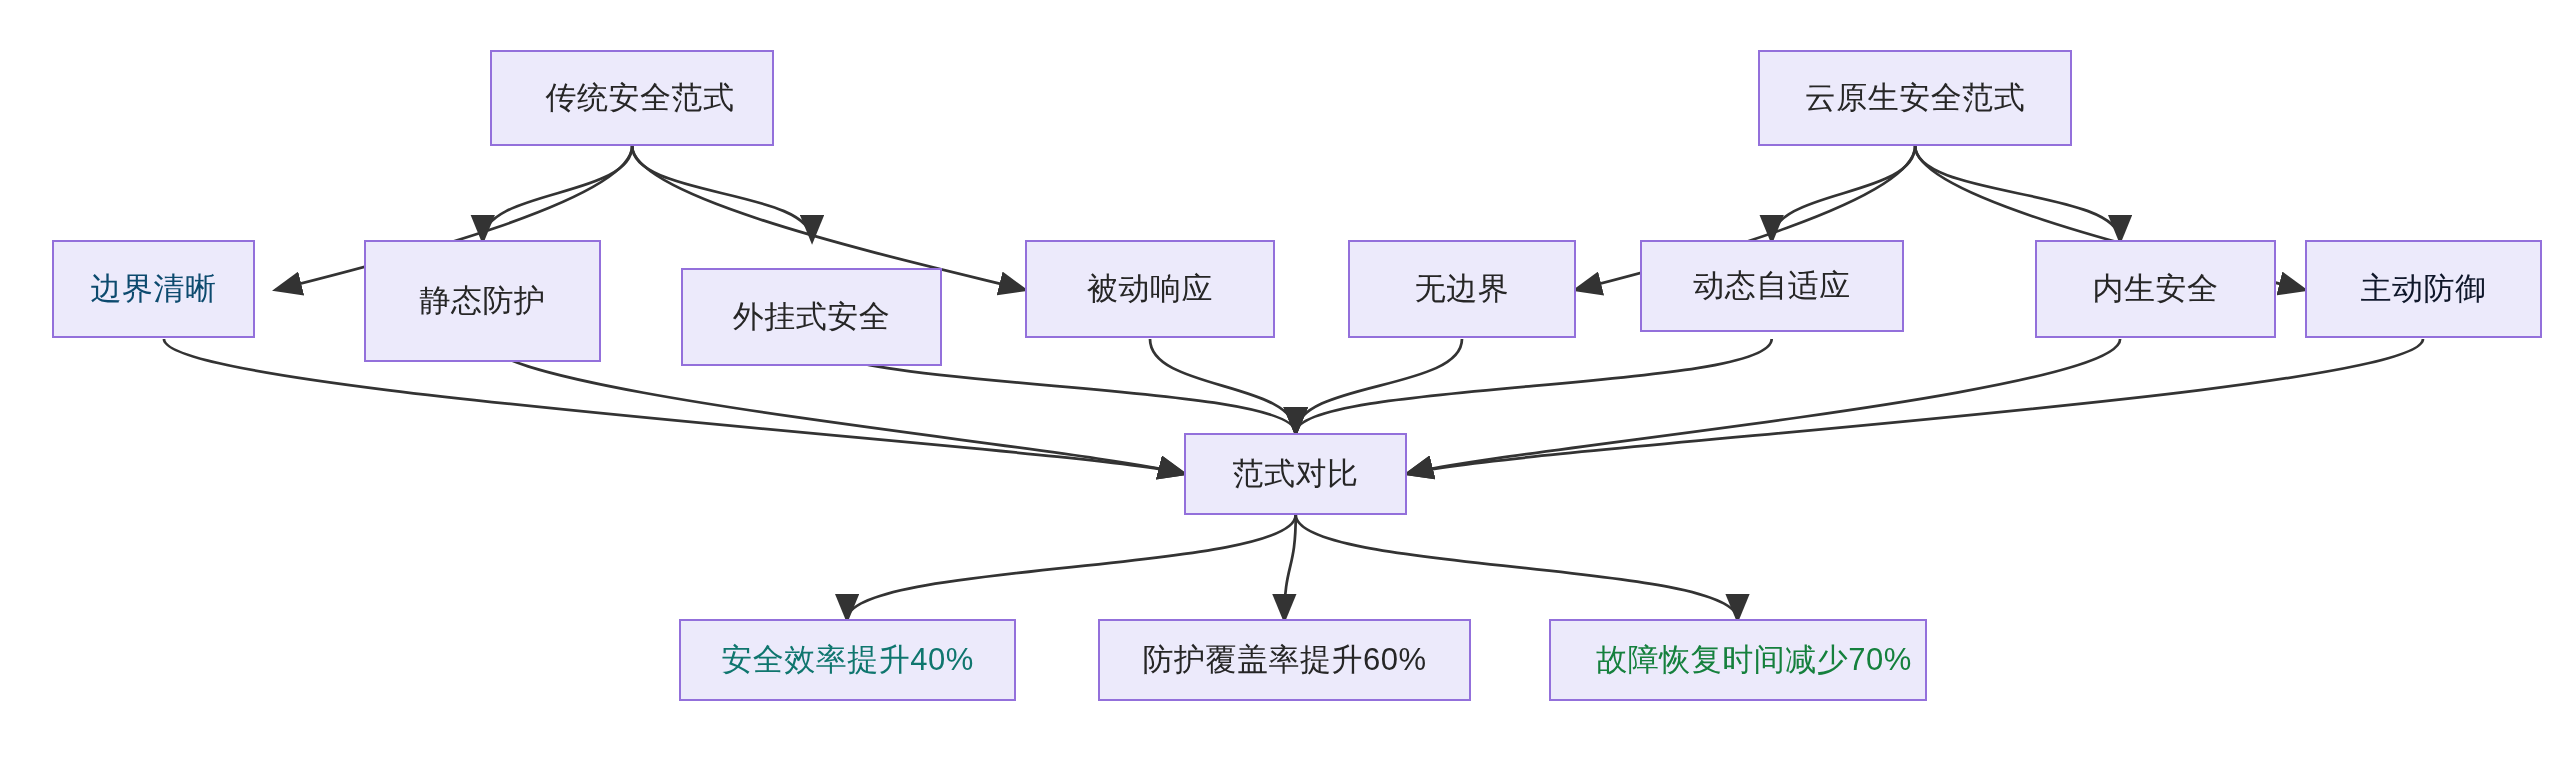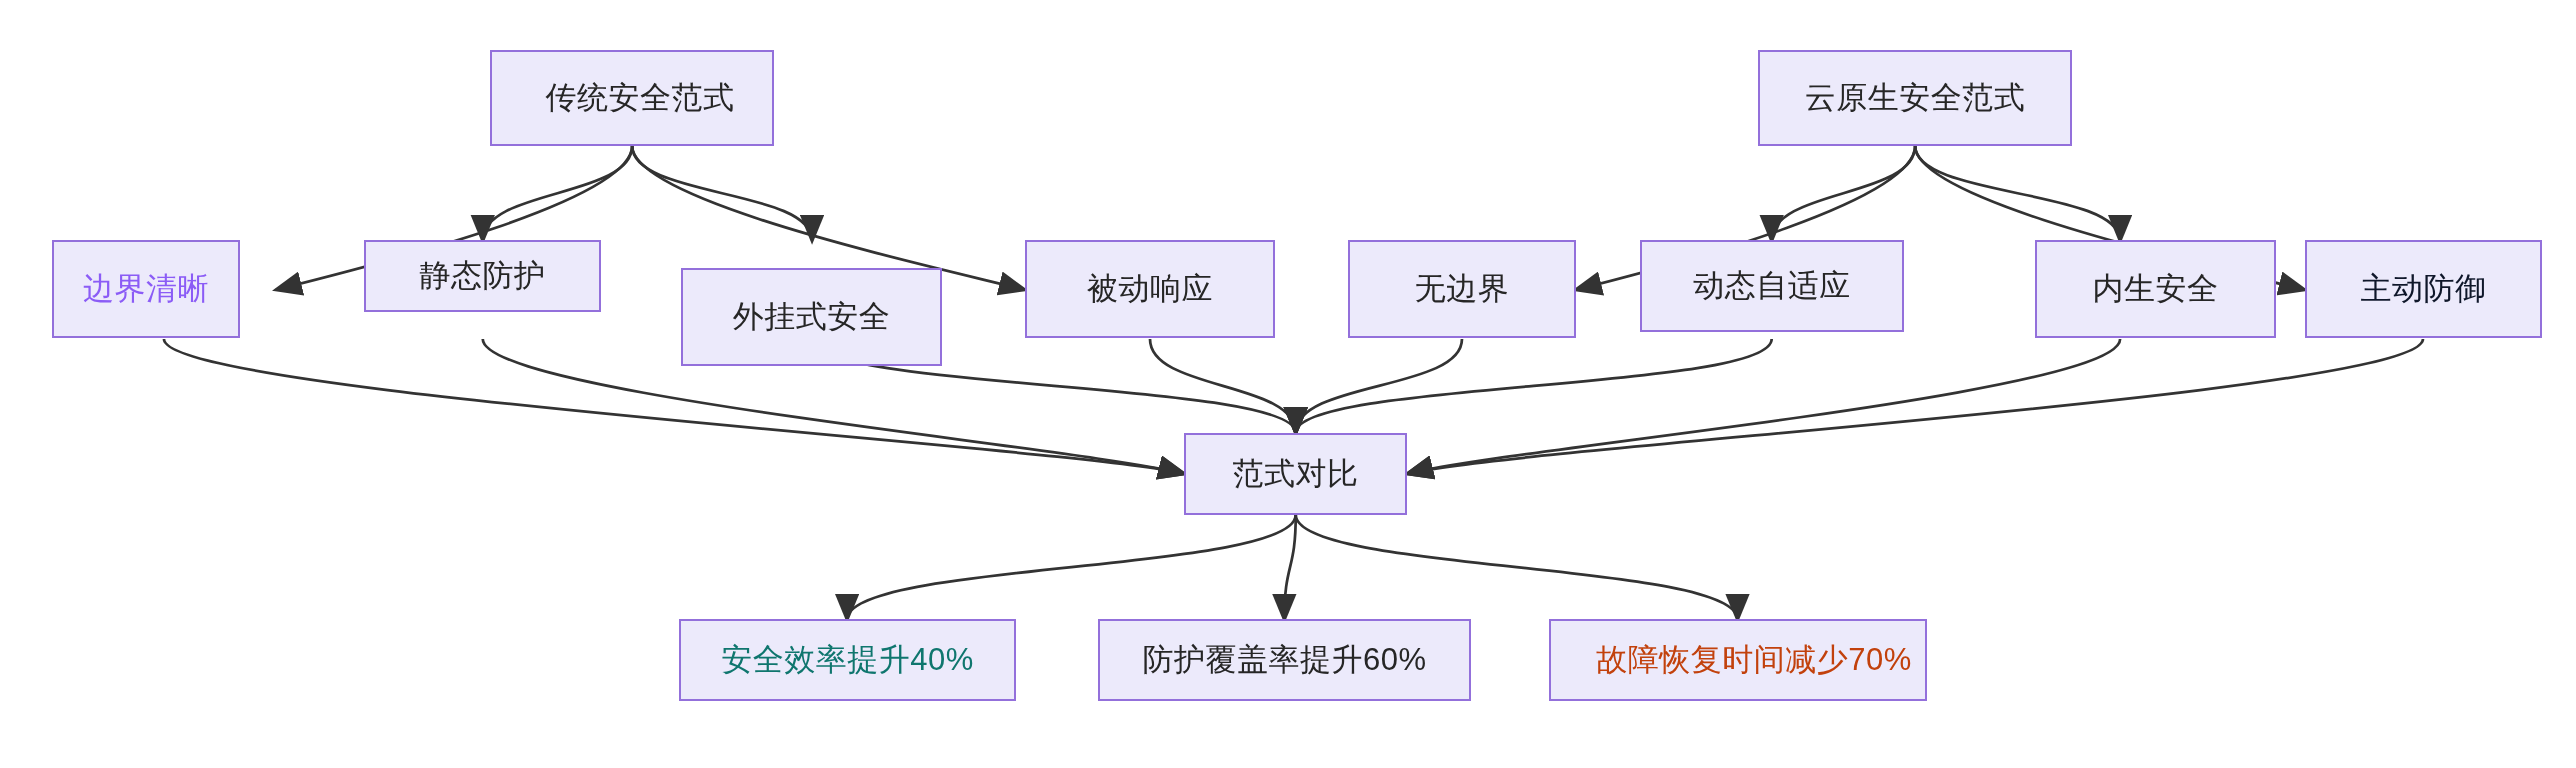--- a/index.html
+++ b/index.html
@@ -76,24 +76,24 @@
         <path class="edge-path" d="M 1422.5 565 C 1422.5 628.25, 1907.5 616.75, 1907.5 680" stroke="#333333" marker-end="url(#arrowhead)"></path>
       </g>
   </svg>
   <div id="node-layer">
       <div class="node" style="left: 490px; top: 50px; width: 284px; height: 96px; background: rgb(236, 234, 251); border-color: rgb(147, 112, 219); color: rgb(38, 38, 38); padding-left: 16px;">
         <span>传统安全范式</span>
       </div>
       <div class="node" style="left: 1758px; top: 50px; width: 314px; height: 96px; background: rgb(236, 234, 251); border-color: rgb(147, 112, 219); color: rgb(38, 38, 38);">
         <span>云原生安全范式</span>
       </div>
-      <div class="node" style="left: 52px; top: 240px; width: 188px; height: 98px; background: rgb(236, 234, 251); border-color: rgb(147, 112, 219); color: #8b5cf6;">
+      <div class="node" style="left: 52px; top: 240px; width: 203px; height: 98px; background: rgb(236, 234, 251); border-color: rgb(147, 112, 219); color: #0c4a6e;">
         <span>边界清晰</span>
       </div>
-      <div class="node" style="left: 364px; top: 240px; width: 237px; height: 72px; background: rgb(236, 234, 251); border-color: rgb(147, 112, 219); color: rgb(38, 38, 38);">
+      <div class="node" style="left: 364px; top: 240px; width: 237px; height: 122px; background: rgb(236, 234, 251); border-color: rgb(147, 112, 219); color: rgb(38, 38, 38);">
         <span>静态防护</span>
       </div>
       <div class="node" style="left: 681px; top: 240px; width: 261px; height: 98px; background: rgb(236, 234, 251); border-color: rgb(147, 112, 219); color: rgb(38, 38, 38); margin-top: 28px;">
         <span>外挂式安全</span>
       </div>
       <div class="node" style="left: 1025px; top: 240px; width: 250px; height: 98px; background: rgb(236, 234, 251); border-color: rgb(147, 112, 219); color: rgb(38, 38, 38);">
         <span>被动响应</span>
       </div>
       <div class="node" style="left: 1348px; top: 240px; width: 228px; height: 98px; background: rgb(236, 234, 251); border-color: rgb(147, 112, 219); color: rgb(38, 38, 38);">
         <span>无边界</span>
@@ -109,18 +109,18 @@
       </div>
       <div class="node" style="left: 1184px; top: 433px; width: 223px; height: 82px; background: rgb(236, 234, 251); border-color: rgb(147, 112, 219); color: rgb(38, 38, 38);">
         <span>范式对比</span>
       </div>
       <div class="node" style="left: 679px; top: 619px; width: 337px; height: 82px; background: rgb(236, 234, 251); border-color: rgb(147, 112, 219); color: #0f766e;">
         <span>安全效率提升40%</span>
       </div>
       <div class="node" style="left: 1098px; top: 619px; width: 373px; height: 82px; background: rgb(236, 234, 251); border-color: rgb(147, 112, 219); color: rgb(38, 38, 38);">
         <span>防护覆盖率提升60%</span>
       </div>
-      <div class="node" style="left: 1549px; top: 619px; width: 378px; height: 82px; background: rgb(236, 234, 251); border-color: rgb(147, 112, 219); color: #c2410c; padding-left: 32px;">
+      <div class="node" style="left: 1549px; top: 619px; width: 378px; height: 82px; background: rgb(236, 234, 251); border-color: rgb(147, 112, 219); color: #15803d; padding-left: 32px;">
         <span>故障恢复时间减少70%</span>
       </div>
     </div>
 </div>
 
 
 </body></html>

